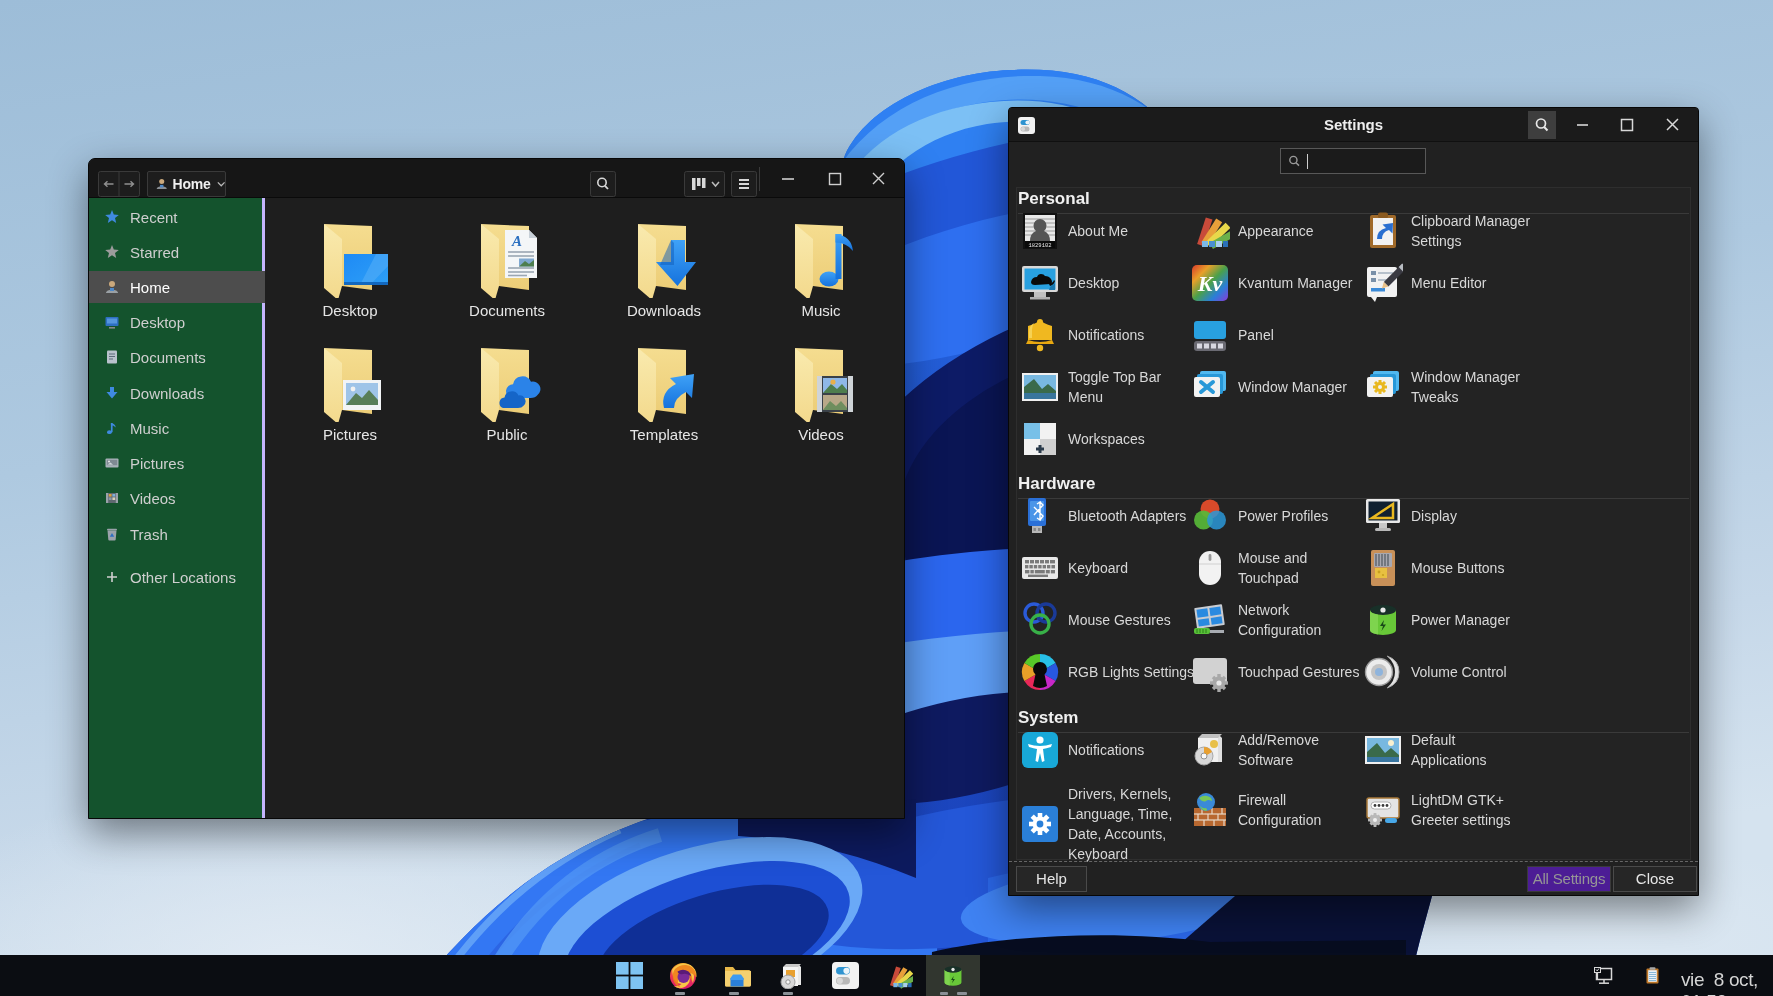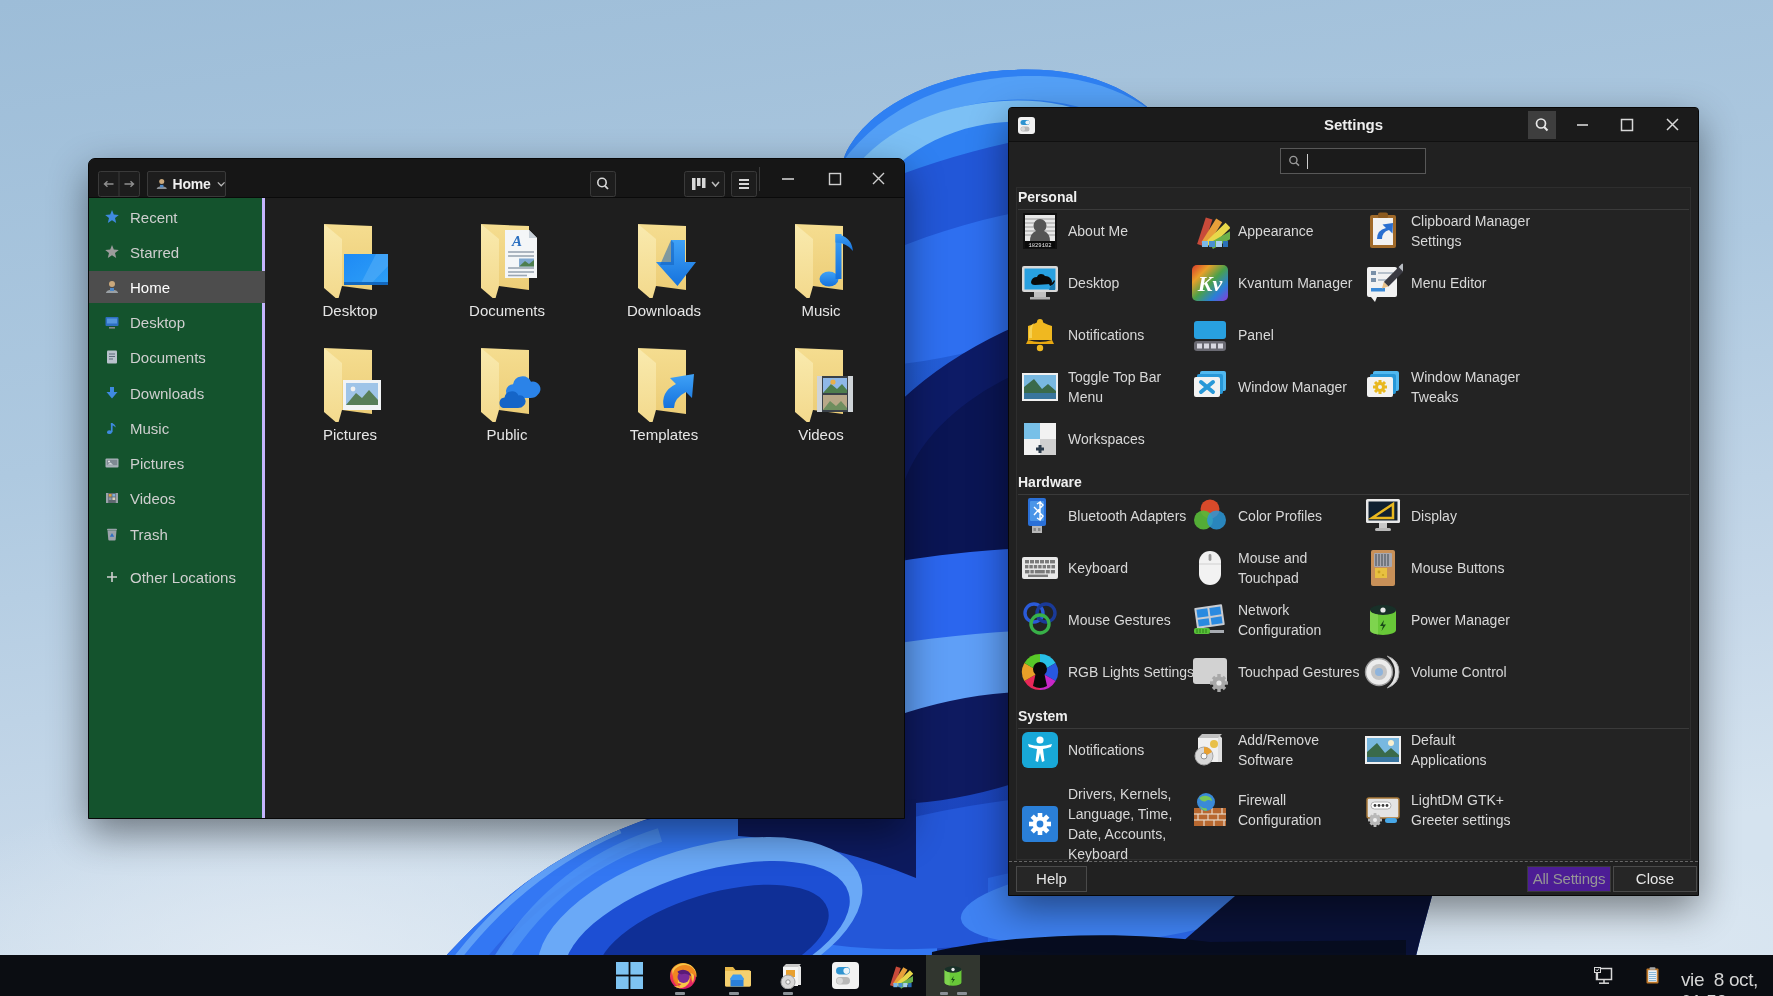--- a/index.html
+++ b/index.html
@@ -27,21 +27,21 @@
   .fitem { position:absolute; width:150px; text-align:center; color:#e6e6e6; font-size:15px; }
   .fitem svg { display:block; margin:0 auto; }
   .fitem .lbl { margin-top:4px; }
 
   
   #st { position:absolute; left:1008px; top:107px; width:691px; height:789px; background:#212121; border:1px solid #070707; border-radius:4px 4px 0 0; z-index:20; box-shadow:0 14px 38px rgba(0,0,0,.45); }
   #st-tb { position:absolute; left:0; top:0; width:100%; height:34px; background:#1b1b1b; border-bottom:1px solid #101010; }
   #st-title { position:absolute; left:0; right:0; top:0; height:34px; line-height:34px; text-align:center; color:#eee; font-weight:bold; font-size:15px; }
   #st-search { position:absolute; left:271px; top:40px; width:146px; height:26px; border:1px solid #585858; background:#1b1b1b; color:#9a9a9a; }
   #st-body { position:absolute; left:7px; top:79px; right:7px; bottom:35px; background:#232323; border:1px solid #2e2e2e; overflow:hidden; }
-  .sec { position:absolute; left:9px; right:9px; color:#f0f0f0; font-weight:bold; font-size:14px; border-bottom:1px solid #3a3a3a; padding-bottom:4px; }
+  .sec { position:absolute; left:9px; right:9px; color:#f0f0f0; font-weight:bold; font-size:17px; border-bottom:1px solid #3a3a3a; padding-bottom:4px; }
   .sitem { position:absolute; display:flex; align-items:center; color:#d8d8d8; font-size:14px; white-space:nowrap; }
   .sitem .sic { width:40px; height:40px; flex:none; margin-right:8px; }
   .sitem .stxt { line-height:20px; }
   #st-title { z-index:5; }
   #st-foot { position:absolute; left:0; bottom:0; width:100%; height:34px; border-top:1px dashed #666; }
   .sbtn { position:absolute; height:26px; line-height:24px; padding:0 18px; border:1px solid #4a4a4a; background:#262626; color:#e6e6e6; font-size:15px; font-weight:normal; text-align:center; }
 </style>
 </head>
 <body>
 <svg id="wall" viewBox="0 0 1773 996" preserveAspectRatio="none">
@@ -717,21 +717,21 @@
         </g>
     </svg>
       <span class="stxt">Bluetooth Adapters</span>
     </div>
   <div class="sitem" style="left:181px;top:388px;width:180px">
       <svg class="sic" viewBox="0 0 40 40">
       <circle cx="20" cy="13" r="9.5" fill="#d84a2a"></circle>
       <circle cx="13.5" cy="24" r="9.5" fill="#58b838" opacity="0.92"></circle>
       <circle cx="26.5" cy="24" r="9.5" fill="#2a98d8" opacity="0.85"></circle>
     </svg>
-      <span class="stxt">Color Profiles</span>
+      <span class="stxt">Power Profiles</span>
     </div>
   <div class="sitem" style="left:354px;top:388px;width:190px">
       <svg class="sic" viewBox="0 0 40 40">
       <rect x="3" y="3" width="34" height="24" rx="1.5" fill="#e8e8e8"></rect>
       <rect x="5.5" y="5.5" width="29" height="19" fill="#102030"></rect>
       <path d="M9 22 L30 8 L30 22 Z" fill="none" stroke="#e8b820" stroke-width="2.5"></path>
       <rect x="16" y="27" width="8" height="5" fill="#c8c8c8"></rect>
         <rect x="12" y="32" width="16" height="3" rx="1.5" fill="#b8b8b8"></rect>
     </svg>
       <span class="stxt">Display</span>

